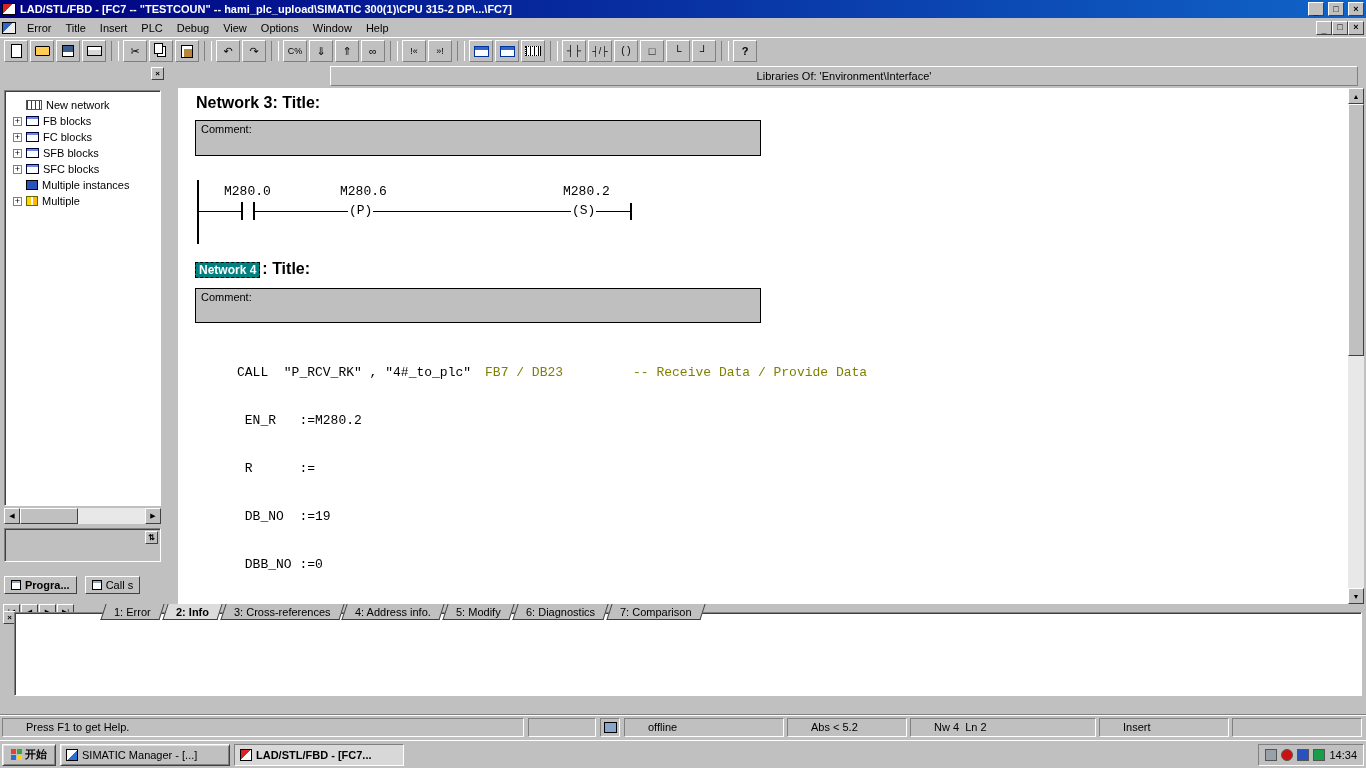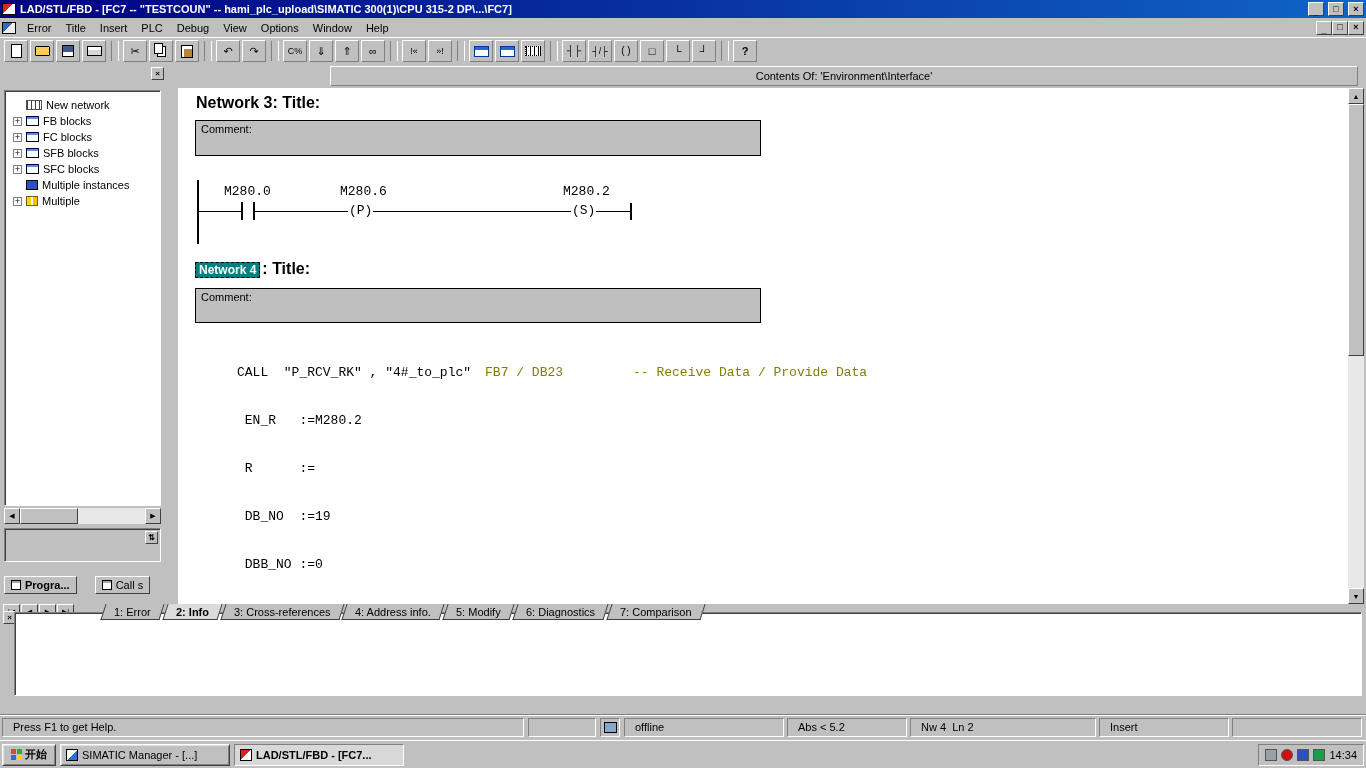--- a/index.html
+++ b/index.html
@@ -52,21 +52,21 @@
 .texp{width:9px;height:9px;border:1px solid #808080;background:#fff;font-size:9px;line-height:7px;text-align:center;flex:none}
 .tic{flex:none}
 .tic-net{width:16px;height:10px;background:#fff;border:1px solid #555;background-image:repeating-linear-gradient(90deg,#c00 0 1px,transparent 1px 4px)}
 .tic-block{width:13px;height:10px;background:#fff;border:1px solid #003;box-shadow:inset 0 2px 0 #6688ee}
 .tic-mi{width:12px;height:10px;background:#2a52be;border:1px solid #000}
 .tic-lib{width:12px;height:10px;border:1px solid #660;background:linear-gradient(90deg,#ffd500 0 4px,#fff 4px 6px,#ffbb00 6px 12px)}
 #treehscroll{left:4px;top:420px;width:157px;height:16px;background:#e8e8e8;display:flex}
 .sbtn{width:16px;height:16px;background:#c0c0c0;border:1px solid;border-color:#fff #404040 #404040 #fff;display:flex;align-items:center;justify-content:center;font-size:7px;flex:none}
 .hthumb{width:58px;height:16px;background:#c0c0c0;border:1px solid;border-color:#fff #404040 #404040 #fff}
 #detailbox{left:4px;top:440px;width:157px;height:34px;background:#c0c0c0}
-#sidetabs{left:4px;top:488px;height:18px;display:flex;gap:18px}
+#sidetabs{left:4px;top:488px;height:18px;display:flex;gap:8px}
 .sidetab{height:18px;padding:0 6px;display:flex;align-items:center;gap:4px;background:#c0c0c0;border:1px solid;border-color:#fff #404040 #404040 #fff;font-size:11px;white-space:nowrap}
 .stic{width:10px;height:10px;background:#fff;border:1px solid #000;box-shadow:inset 0 2px 0 #9ab}
 
 
 #editor{left:178px;top:88px;width:1170px;height:516px;background:#fff}
 .netname{font-weight:bold;font-size:16px}
 .netname-sel{display:inline-block;background:#008080;color:#fff;border:1px dashed #000;padding:0 3px;font-weight:bold;font-size:12px}
 .commentbox{background:#bfbfbf;border:1px solid #000;padding:2px 5px;font-size:11px}
 .mono{font-family:"Liberation Mono","DejaVu Sans Mono",monospace;font-size:13px}
 .code{font-family:"Liberation Mono","DejaVu Sans Mono",monospace;font-size:13px;line-height:16px;white-space:pre;color:#000}
@@ -82,21 +82,21 @@
 #outwhite{left:14px;top:8px;width:1348px;height:84px;background:#fff}
 #btabs{left:0;top:93px;width:1366px;height:17px;display:flex;align-items:flex-start}
 .navbtn{width:17px;height:15px;background:#c0c0c0;border:1px solid;border-color:#fff #404040 #404040 #fff;display:flex;align-items:center;justify-content:center;font-size:7px;margin-right:1px}
 .btab{height:16px;padding:0 10px;background:#c0c0c0;border:1px solid #404040;border-top:none;transform:skewX(-18deg);margin-right:3px;display:flex;align-items:center}
 .btab>span{transform:skewX(18deg);font-size:11px;white-space:nowrap}
 .btab.active{background:#dcdcdc}
 .btab.active>span{font-weight:bold}
 
 
 #statusbar{left:0;top:714px;width:1366px;height:25px;border-top:1px solid #808080;box-shadow:inset 0 1px 0 #fff}
-.sfield{position:absolute;top:3px;height:19px;line-height:17px;padding-left:10px;border:1px solid;border-color:#808080 #fff #fff #808080;font-size:11px;white-space:pre;overflow:hidden}
+.sfield{position:absolute;top:3px;height:19px;line-height:17px;padding-left:23px;border:1px solid;border-color:#808080 #fff #fff #808080;font-size:11px;white-space:pre;overflow:hidden}
 .mon{width:13px;height:11px;background:#88a6cc;border:1px solid #000}
 
 
 #taskbar{left:0;top:740px;width:1366px;height:28px;border-top:1px solid #fff;display:flex;align-items:center;padding:0 2px;gap:4px}
 #startbtn{width:54px;height:22px;display:flex;align-items:center;justify-content:center;gap:3px;font-weight:bold}
 .flag{width:11px;height:11px;background:linear-gradient(#e34234 0 0) 0 0/5px 5px no-repeat,linear-gradient(#39a935 0 0) 6px 0/5px 5px no-repeat,linear-gradient(#2a6fd6 0 0) 0 6px/5px 5px no-repeat,linear-gradient(#ffd500 0 0) 6px 6px/5px 5px no-repeat}
 .taskbtn{height:22px;width:170px;display:flex;align-items:center;gap:4px;padding:0 5px;white-space:nowrap;overflow:hidden}
 .taskbtn.active{border-color:#808080 #fff #fff #808080;background:#d8d8d8;box-shadow:none;font-weight:bold}
 .ticon-sim{width:12px;height:12px;background:linear-gradient(135deg,#fff 50%,#2a6fd6 50%);border:1px solid #000;flex:none}
 .ticon-lad{width:12px;height:12px;background:linear-gradient(135deg,#d22 50%,#fff 50%);border:1px solid #000;flex:none}
@@ -189,21 +189,21 @@
   <span class="tbtn">└</span>
   <span class="tbtn">┘</span>
   <span class="tsep"></span>
   <span class="tbtn">
       <b>?</b>
     </span>
 </div>
 
 <div id="subbar" class="abs">
   <span class="minibtn abs" style="left:151px;top:3px">×</span>
-  <div id="contentsbar" class="abs raised-thin">Contents Of: 'Environment\Interface'</div>
+  <div id="contentsbar" class="abs raised-thin">Libraries Of: 'Environment\Interface'</div>
 </div>
 
 <div id="sidebar" class="abs">
   <div id="treepanel" class="abs sunken-deep">
     <div style="height:6px"></div>
     <div class="trow noexp">
       <span class="tic tic-net"></span>
       <span>New network</span>
     </div>
     <div class="trow">

